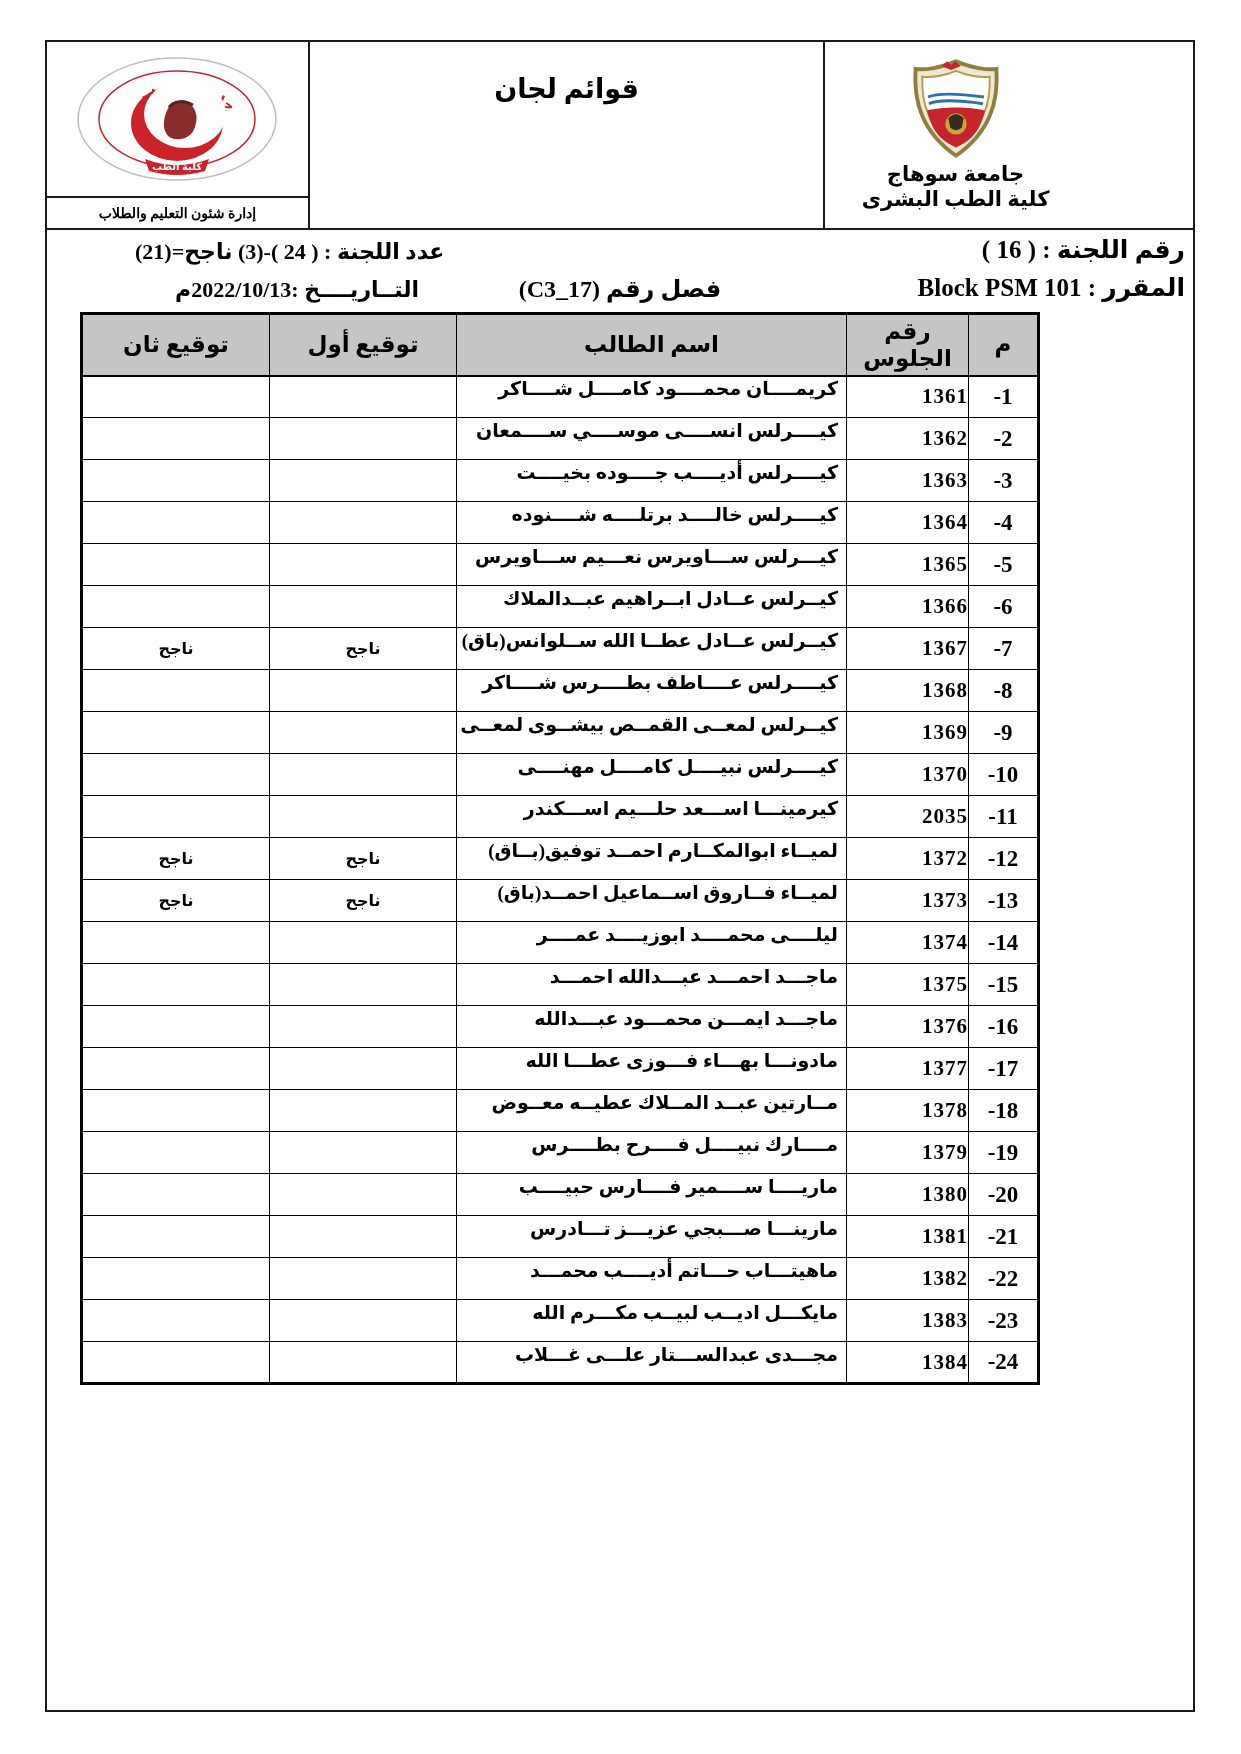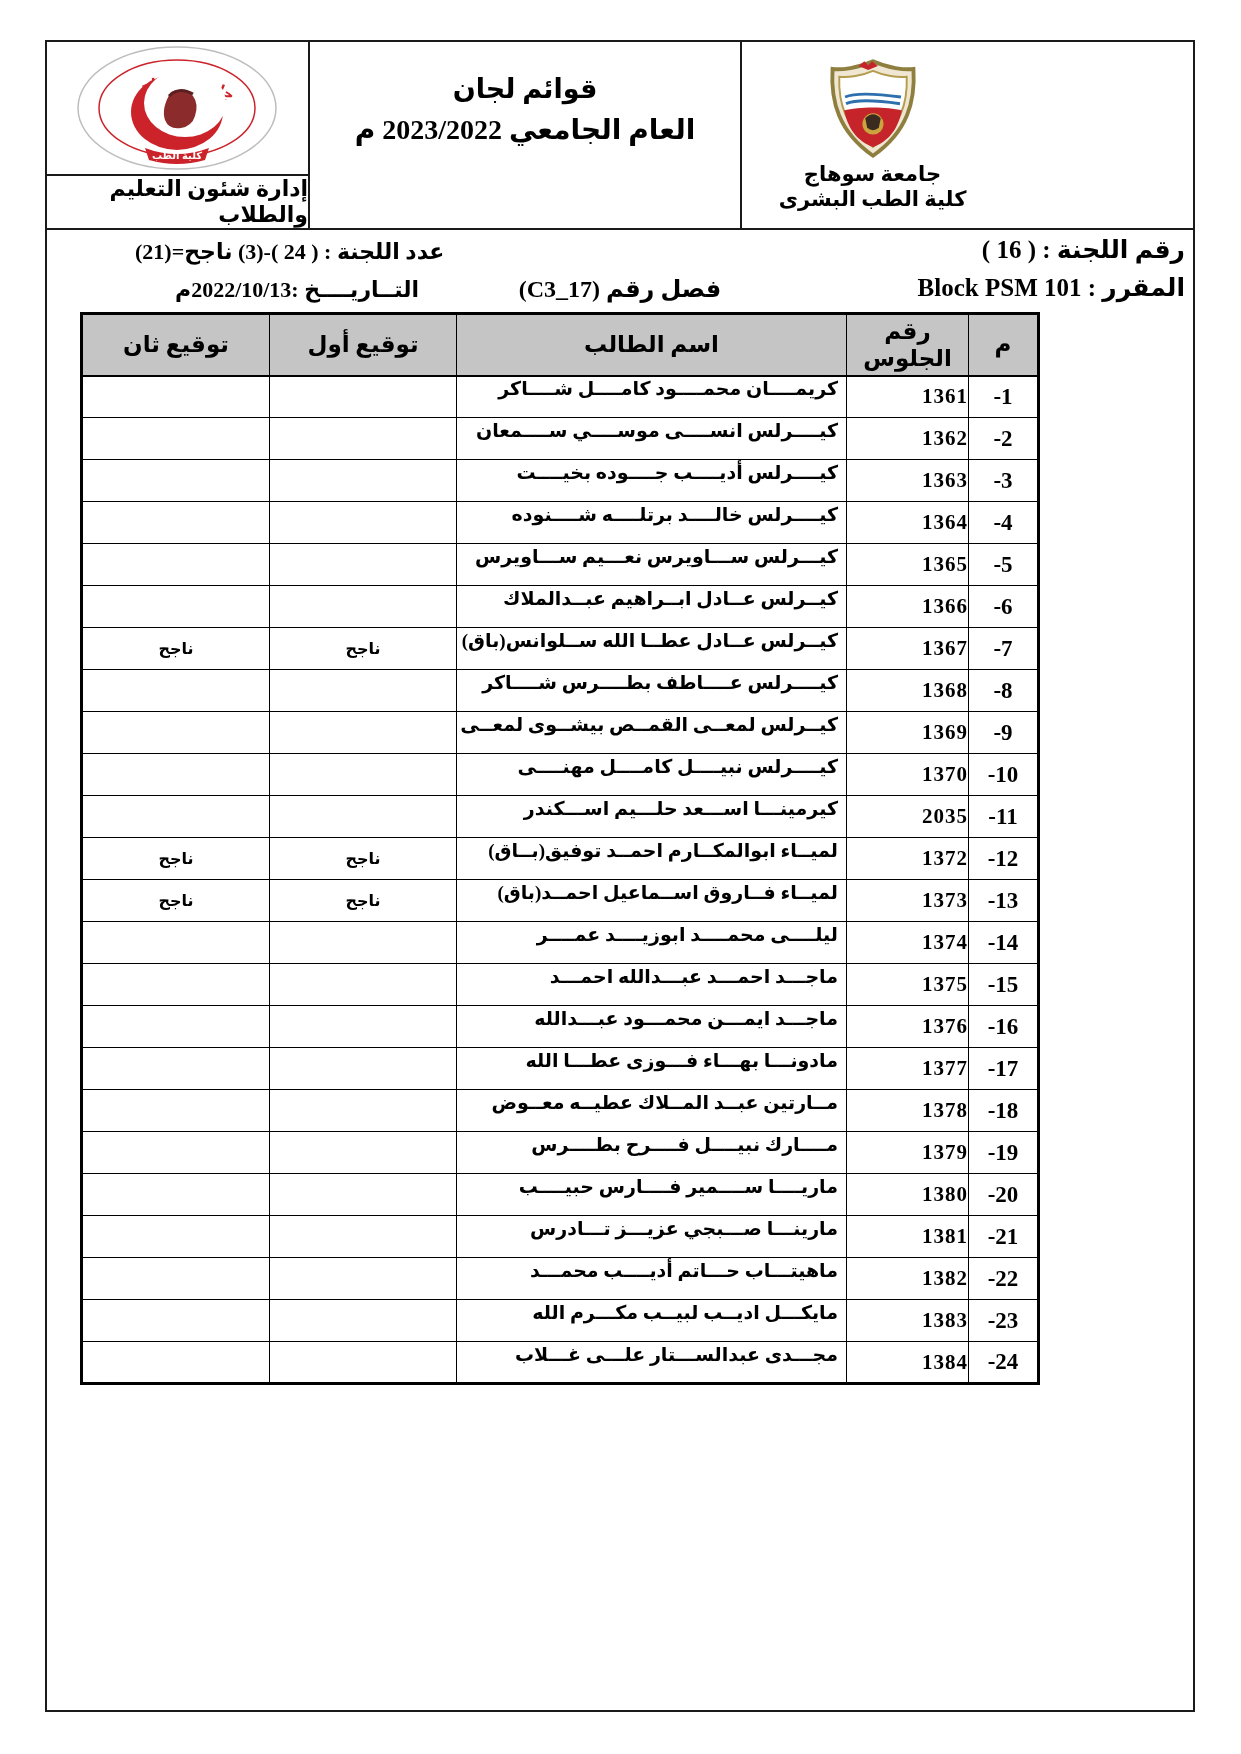--- a/index.html
+++ b/index.html
@@ -10,22 +10,22 @@
   }
   .frame {
     position: absolute; left: 45px; top: 40px;
     width: 1150px; height: 1672px;
     border: 2px solid #1a1a1a; background: #fff;
   }
   
   .header { display: flex; direction: ltr; height: 188px; border-bottom: 2px solid #1a1a1a; }
   .h-left { width: 263px; border-right: 2px solid #1a1a1a; display: flex; flex-direction: column; }
   .logo-box { height: 156px; border-bottom: 2px solid #1a1a1a; display: flex; align-items: center; justify-content: center; }
-  .h-caption { flex: 1; display: flex; align-items: center; justify-content: center; font-weight: bold; font-size: 22px; direction: rtl; }
-  .h-center { width: 432px; border-right: 2px solid #1a1a1a; text-align: center; direction: rtl; padding-top: 28px; }
+  .h-caption { flex: 1; display: flex; align-items: center; justify-content: center; font-weight: bold; font-size: 14px; direction: rtl; font-family: Liberation Serif, serif; }
+  .h-center { width: 515px; border-right: 2px solid #1a1a1a; text-align: center; direction: rtl; padding-top: 28px; }
   .t1, .t2 { font-size: 27px; font-weight: bold; line-height: 38px; }
   .t3 { font-size: 28px; font-weight: bold; line-height: 44px; }
   .h-right { flex: 1; position: relative; direction: rtl; }
   .emb-block { position: absolute; left: 18px; top: 16px; width: 225px; text-align: center; }
   .uni  { font-size: 21px; font-weight: bold; line-height: 25px; margin-top: 2px; }
   .fac  { font-size: 21px; font-weight: bold; line-height: 25px; }
   
   .info { position: relative; height: 80px; direction: rtl; font-weight: bold; }
   .info-row { position: absolute; left: 0; right: 0; height: 37px; }
   .info-row.r1 { top: 3px; }
@@ -76,21 +76,20 @@
           <path d="M94 52 q10 -10 24 -2" stroke="#5b1f1f" stroke-width="3" fill="none"></path>
           <path d="M70 104 q32 12 64 0 l-4 12 q-28 8 -56 0 z" fill="#cc2229"></path>
           <text x="102" y="115" font-size="10" font-weight="bold" fill="#ffffff" text-anchor="middle">كلية الطب</text>
         </svg>
       </div>
       <div class="h-caption">إدارة شئون التعليم والطلاب</div>
     </div>
 
     <div class="h-center">
       <div class="t1">قوائم لجان</div>
-      <div class="t3">العام الجامعي 2023/2022 م</div>
     </div>
 
     <div class="h-right">
       <div class="emb-block">
         <svg width="106" height="102" viewBox="0 0 110 105" style="display:block;margin:0 auto;">
           <path d="M55 3 C70 10 88 12 97 11 C99 44 91 76 55 101 C19 76 11 44 13 11 C22 12 40 10 55 3 Z" fill="#efe7d2" stroke="#8f7f3f" stroke-width="4"></path>
           <path d="M55 13 C66 18 81 20 90 19 C91 46 84 71 55 92 C26 71 19 46 20 19 C29 20 44 18 55 13 Z" fill="#ffffff" stroke="#b49c4e" stroke-width="2"></path>
           <path d="M40 8 l6 -5 4 4 4 -4 6 5 -10 4 z" fill="#c6242b"></path>
           <path d="M26 40 q14 -6 58 0" stroke="#2e6fae" stroke-width="3" fill="none"></path>
           <path d="M27 47 q14 -6 56 0" stroke="#2e6fae" stroke-width="3" fill="none"></path>

